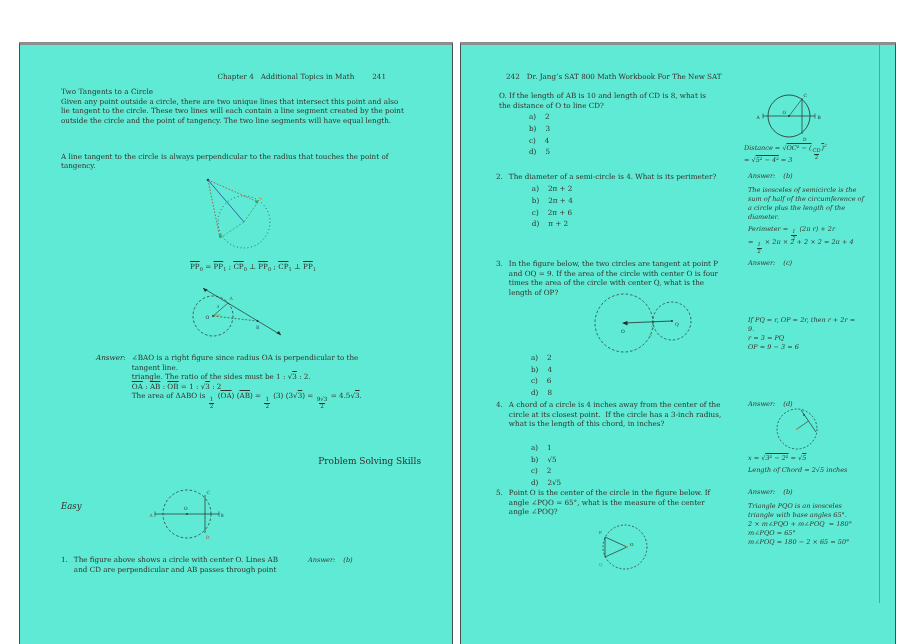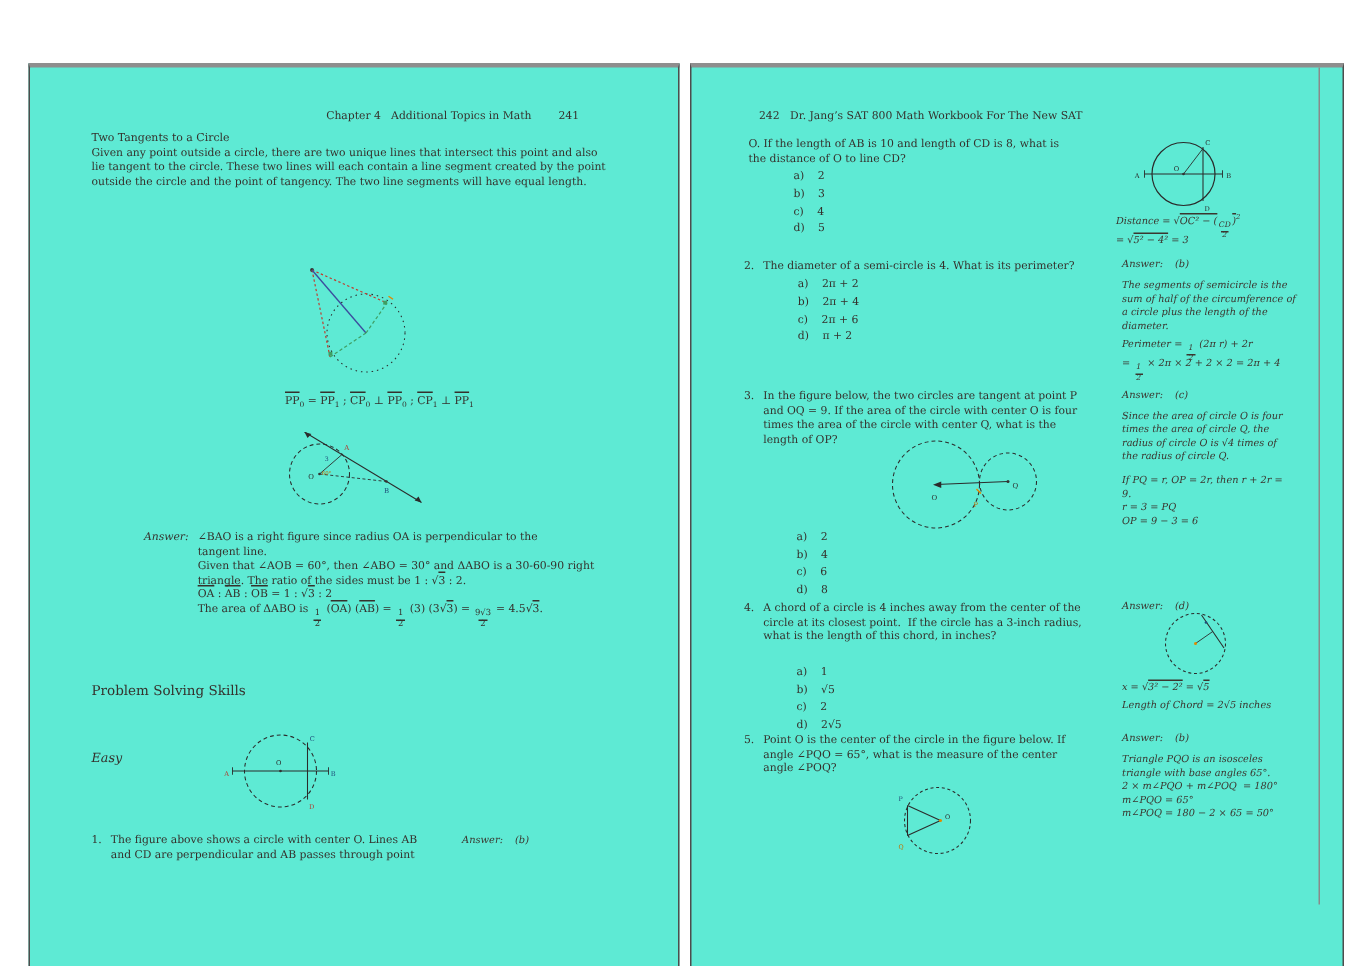--- a/index.html
+++ b/index.html
@@ -42,20 +42,21 @@
 
   <div class="abs hdr" style="left:0;top:27px;width:434px;display:flex;justify-content:flex-end;gap:18px;padding-right:68px;box-sizing:border-box">
     <span class="pre">Chapter 4   Additional Topics in Math</span>
     <span>241</span>
   </div>
 
   <div class="abs b" style="left:41px;top:42px;font-size:7.3px">Two Tangents to a Circle</div>
 
   <div class="abs para" style="left:41px;top:52px;width:345px"><span>Given any point outside a circle, there are two unique lines that intersect this point and also lie </span><span class="b">tangent</span><span> to the circle. These two lines will each contain a line segment created by the point outside the circle and the point of tangency. The two line segments will have equal length.</span></div>
 
+  <div class="abs para" style="left:41px;top:107px;width:345px">A line tangent to the circle is always perpendicular to the radius that touches the point of tangency.</div>
 
   <svg class="abs" style="left:176px;top:131px" width="130" height="84" viewBox="0 0 130 84">
     <circle cx="48" cy="46" r="26" fill="none" stroke="#2b2b2b" stroke-width="0.7" stroke-dasharray="1,2.6"></circle>
     <circle cx="12" cy="4" r="1.3" fill="#333"></circle>
     <line x1="12" y1="4" x2="24" y2="62" stroke="#c23b2e" stroke-width="0.8" stroke-dasharray="1.6,1.6"></line>
     <line x1="12" y1="4" x2="62" y2="26" stroke="#c23b2e" stroke-width="0.8" stroke-dasharray="1.6,1.6"></line>
     <line x1="12" y1="4" x2="48" y2="46" stroke="#3c4e9e" stroke-width="0.9"></line>
     <line x1="48" y1="46" x2="24" y2="62" stroke="#3f9e63" stroke-width="0.8" stroke-dasharray="2.2,1.6"></line>
     <line x1="48" y1="46" x2="62" y2="26" stroke="#3f9e63" stroke-width="0.8" stroke-dasharray="2.2,1.6"></line>
     <rect x="23" y="58.5" width="2.6" height="2.6" fill="#3f9e63"></rect>
@@ -80,28 +81,27 @@
     <text x="19.5" y="31" font-size="4.6" fill="#2b2b2b">O</text>
     <text x="30.5" y="19.5" font-size="4.2" fill="#1f4e79">3</text>
     <text x="28.5" y="28.5" font-size="3.6" fill="#c07000">60°</text>
   </svg>
 
   <div class="abs" style="left:76px;top:308px;display:flex;gap:6px">
     <span class="i" style="font-size:7.2px">Answer:</span>
     <div class="ans-lines">
       <div>∠BAO is a right figure since radius OA is perpendicular to the</div>
       <div>tangent line.</div>
-      <div>Given that ∠AOB = 60°, then ∠ABO = 30° and ΔABO is a 30-60-90 right</div>
       <div><span>triangle. The ratio of the sides must be 1 : </span><span>√</span><span class="ov">3</span><span> : 2.</span></div>
       <div><span class="ov">OA</span><span> : </span><span class="ov">AB</span><span> : </span><span class="ov">OB</span><span> = 1 : </span><span>√</span><span class="ov">3</span><span> : 2</span></div>
       <div><span>The area of ΔABO is </span><span class="frac"><span>1</span><span>2</span></span><span> (</span><span class="ov">OA</span><span>) (</span><span class="ov">AB</span><span>) = </span><span class="frac"><span>1</span><span>2</span></span><span> (3) (3</span><span>√</span><span class="ov">3</span><span>) = </span><span class="frac"><span>9√3</span><span>2</span></span><span> = 4.5</span><span>√</span><span class="ov">3</span><span>.</span></div>
     </div>
   </div>
 
-  <div class="abs b" style="left:41px;top:411px;width:360px;text-align:left;font-size:9px">Problem Solving Skills</div>
+  <div class="abs b" style="left:41px;top:411px;width:360px;text-align:right;font-size:9px">Problem Solving Skills</div>
 
   <div class="abs b i" style="left:41px;top:456px;font-size:8.5px">Easy</div>
 
   <svg class="abs" style="left:129px;top:440px" width="76" height="58" viewBox="0 0 76 58">
     <circle cx="38" cy="29" r="24" fill="none" stroke="#2b2b2b" stroke-width="0.7" stroke-dasharray="2.6,2"></circle>
     <line x1="6" y1="29" x2="70" y2="29" stroke="#2b2b2b" stroke-width="0.7"></line>
     <line x1="6" y1="26.5" x2="6" y2="31.5" stroke="#2b2b2b" stroke-width="0.6"></line>
     <line x1="70" y1="26.5" x2="70" y2="31.5" stroke="#2b2b2b" stroke-width="0.6"></line>
     <line x1="56" y1="10" x2="56" y2="48" stroke="#2b2b2b" stroke-width="0.7"></line>
     <circle cx="38" cy="29" r="0.9" fill="#333"></circle>
@@ -202,21 +202,21 @@
           </div>
       </div>
     </div>
   </div>
 
   <div class="abs ans-label" style="left:287px;top:127px">
     <span>Answer:</span>
     <span>(b)</span>
   </div>
   <div class="abs note" style="left:287px;top:141px">
-    <div>The segments of semicircle is the</div>
+    <div>The isosceles of semicircle is the</div>
     <div>sum of half of the circumference of</div>
     <div>a circle plus the length of the</div>
     <div>diameter.</div>
   </div>
   <div class="abs note" style="left:287px;top:180px"><span>Perimeter = </span><span class="frac">
         <span>1</span>
         <span>2</span>
       </span><span> (2π r) + 2r</span></div>
   <div class="abs note" style="left:287px;top:193px"><span>= </span><span class="frac">
         <span>1</span>
@@ -261,26 +261,20 @@
     <div class="opt-row">
         <span>d)</span>
         <span>8</span>
       </div>
   </div>
 
   <div class="abs ans-label" style="left:287px;top:214px">
     <span>Answer:</span>
     <span>(c)</span>
   </div>
-  <div class="abs note" style="left:287px;top:228px">
-    <div>Since the area of circle O is four</div>
-    <div>times the area of circle Q, the</div>
-    <div>radius of circle O is √4 times of</div>
-    <div>the radius of circle Q.</div>
-  </div>
   <div class="abs note" style="left:287px;top:271px">
     <div>If PQ = r, OP = 2r, then r + 2r =</div>
     <div>9.</div>
     <div>r = 3 = PQ</div>
     <div>OP = 9 − 3 = 6</div>
   </div>
 
   <div class="abs q-flex" style="left:35px;top:355px">
     <span class="qnum">4.</span>
     <div>

